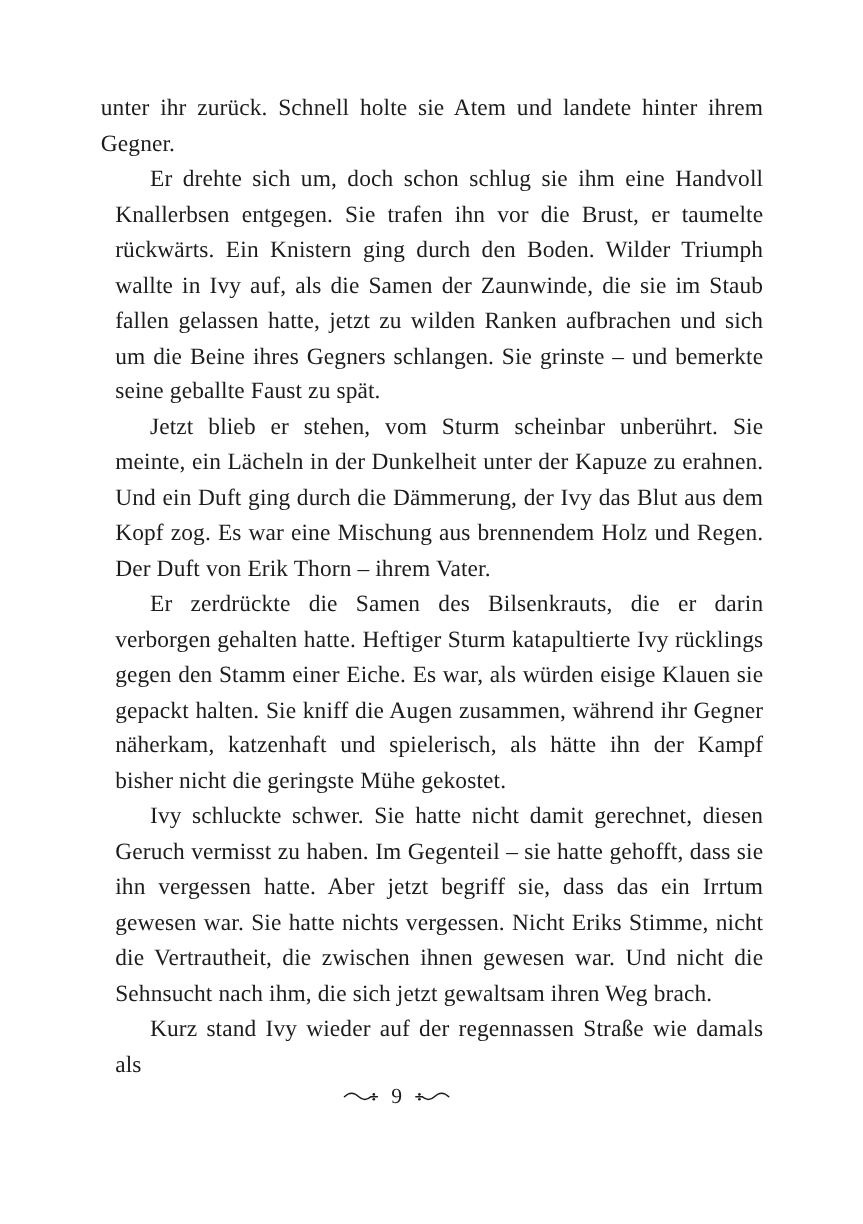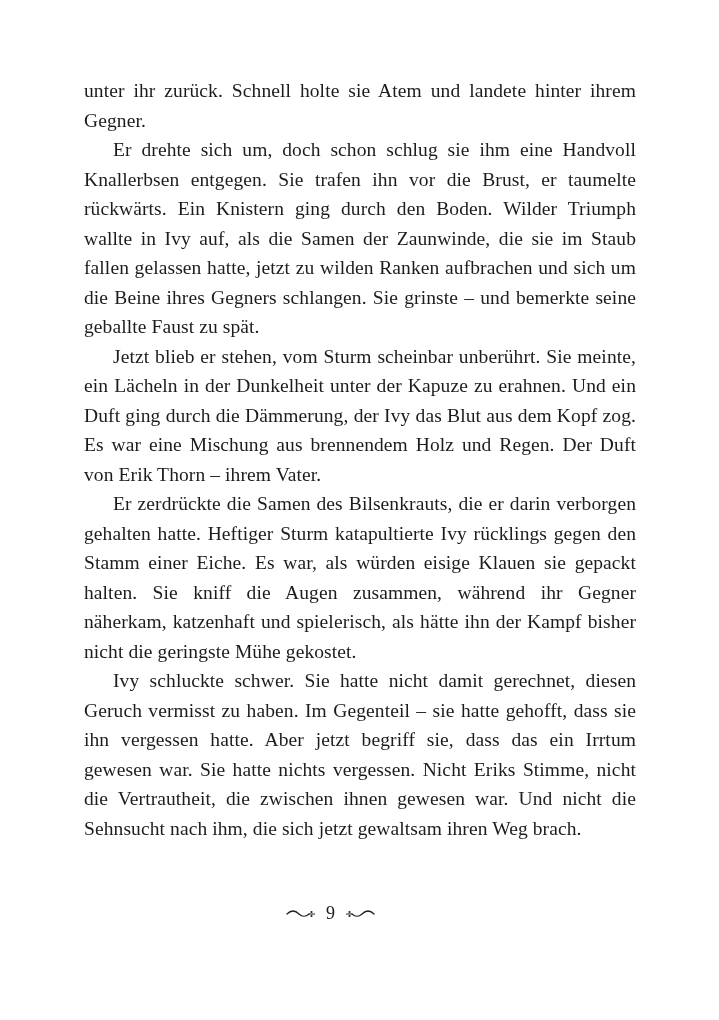--- a/index.html
+++ b/index.html
@@ -28,20 +28,21 @@
     -webkit-hyphens: auto;
     hyphens: auto;
     letter-spacing: 0.1px;
   }
   .text-block p {
     margin: 0;
     padding: 0;
   }
   .text-block p.indent {
     text-indent: 29px;
+    margin-left: 12px;
   }
   .folio {
     position: absolute;
     left: 0;
     right: 0;
     top: 903px;
     display: flex;
     align-items: center;
     justify-content: center;
     gap: 10px;
@@ -62,20 +63,21 @@
 <body>
 
 <div class="book-page">
 
   <div class="text-block">
     <p>unter ihr zurück. Schnell holte sie Atem und landete hinter ihrem Gegner.</p>
     <p class="indent">Er drehte sich um, doch schon schlug sie ihm eine Handvoll Knallerbsen entgegen. Sie trafen ihn vor die Brust, er taumelte rückwärts. Ein Knistern ging durch den Boden. Wilder Triumph wallte in Ivy auf, als die Samen der Zaunwinde, die sie im Staub fallen gelassen hatte, jetzt zu wilden Ranken aufbrachen und sich um die Beine ihres Gegners schlangen. Sie grinste – und bemerkte seine geballte Faust zu spät.</p>
     <p class="indent">Jetzt blieb er stehen, vom Sturm scheinbar unberührt. Sie meinte, ein Lächeln in der Dunkelheit unter der Kapuze zu erahnen. Und ein Duft ging durch die Dämmerung, der Ivy das Blut aus dem Kopf zog. Es war eine Mischung aus brennendem Holz und Regen. Der Duft von Erik Thorn – ihrem Vater.</p>
     <p class="indent">Er zerdrückte die Samen des Bilsenkrauts, die er darin verborgen gehalten hatte. Heftiger Sturm katapultierte Ivy rücklings gegen den Stamm einer Eiche. Es war, als würden eisige Klauen sie gepackt halten. Sie kniff die Augen zusammen, während ihr Gegner näherkam, katzenhaft und spielerisch, als hätte ihn der Kampf bisher nicht die geringste Mühe gekostet.</p>
     <p class="indent">Ivy schluckte schwer. Sie hatte nicht damit gerechnet, diesen Geruch vermisst zu haben. Im Gegenteil – sie hatte gehofft, dass sie ihn vergessen hatte. Aber jetzt begriff sie, dass das ein Irrtum gewesen war. Sie hatte nichts vergessen. Nicht Eriks Stimme, nicht die Vertrautheit, die zwischen ihnen gewesen war. Und nicht die Sehnsucht nach ihm, die sich jetzt gewaltsam ihren Weg brach.</p>
+    <p class="indent">Kurz stand Ivy wieder auf der regennassen Straße wie damals als</p>
   </div>
 
   <div class="folio">
     <span class="flourish">
       <svg width="30" height="12" viewBox="0 0 30 12">
         <path d="M1 6 C 5 2, 9 2, 13 6 C 16 9, 20 9, 23 6" fill="none" stroke="#1c1c1c" stroke-width="1.2" stroke-linecap="round"></path>
         <circle cx="25.5" cy="4" r="1.1" fill="#1c1c1c"></circle>
         <circle cx="25.5" cy="8" r="1.1" fill="#1c1c1c"></circle>
         <path d="M23 6 L 28.5 6" stroke="#1c1c1c" stroke-width="1.2" stroke-linecap="round"></path>
       </svg>

